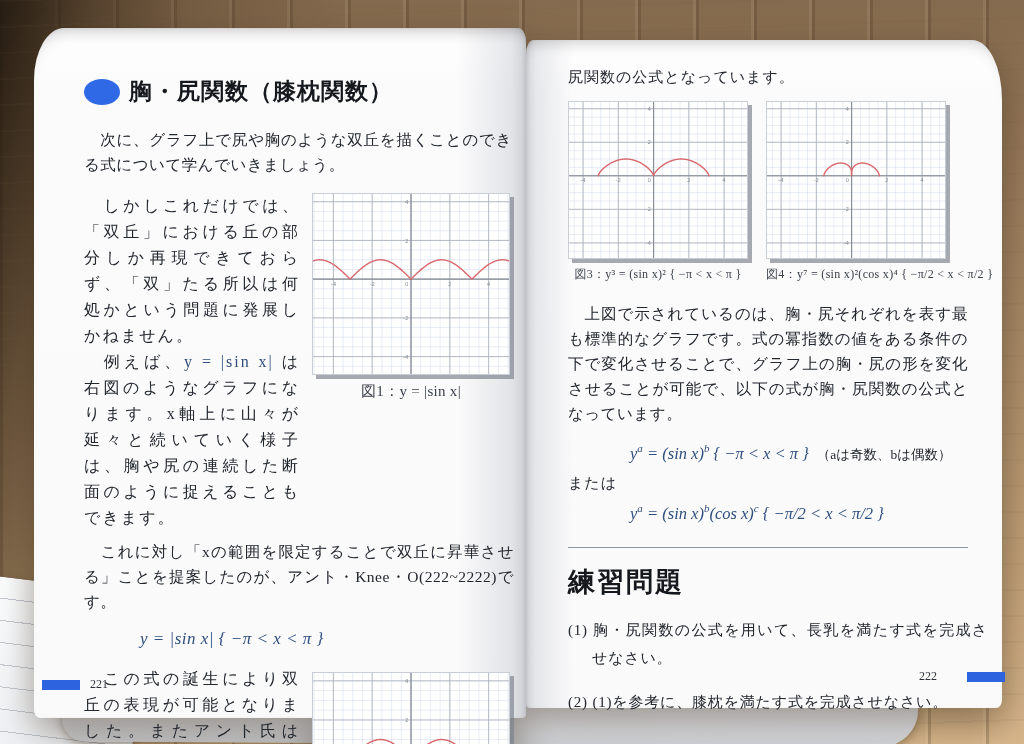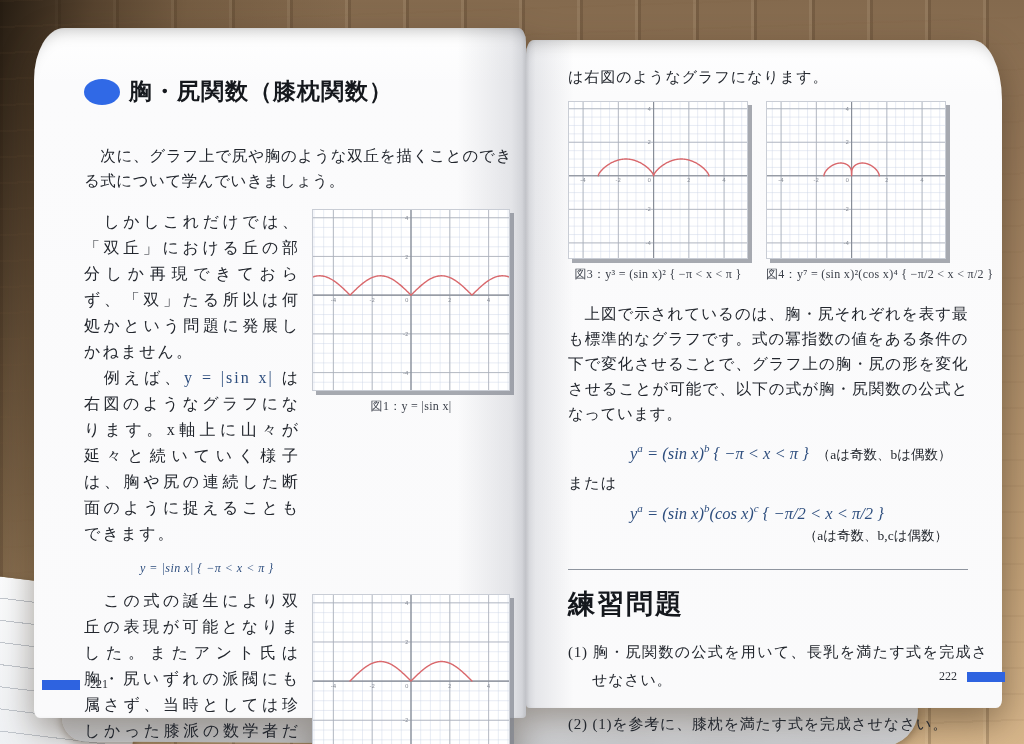--- a/index.html
+++ b/index.html
@@ -56,52 +56,52 @@
       linear-gradient(180deg,#ffffff 0%,#fbfbfc 8%,#fafafb 100%);
     box-shadow:inset 0 16px 16px -14px rgba(0,0,0,0.22), inset 2px 0 3px rgba(0,0,0,0.05);
   }
   
   .lp-inner{position:absolute;inset:0;padding:46px 16px 0 50px;box-sizing:border-box;}
   .title-row{display:flex;align-items:center;margin-top:2px;}
   .title-dot{width:36px;height:26px;border-radius:50%;margin-right:9px;flex:0 0 auto;}
   h1.sec-title{font-size:23px;margin:0;font-weight:bold;color:#15181d;letter-spacing:1px;
     font-family:"Liberation Sans","DejaVu Sans",sans-serif;}
   .jp{font-size:15.5px;line-height:25px;letter-spacing:0.5px;text-align:justify;}
-  .lp-intro{margin-top:36px;width:428px;}
+  .lp-intro{margin-top:20px;width:428px;}
   .lp-row{display:flex;margin-top:10px;}
   .col-text{width:254px;font-size:16px;line-height:26px;letter-spacing:2px;text-align:justify;}
   .col-text p{margin:0;}
   .figure{margin-left:12px;flex:0 0 auto;}
   .graph{background:#fff;border:1px solid #c9cdd5;box-shadow:4px 4px 0 rgba(125,130,140,0.68);}
   .graph svg{display:block;width:100%;height:auto;font-family:"DejaVu Sans",sans-serif;}
   figure{margin:0;}
-  figcaption{margin-top:7px;text-align:center;font-size:12px;color:#3a3f49;letter-spacing:0.3px;}
+  figcaption{margin-top:7px;text-align:center;font-size:15px;color:#3a3f49;letter-spacing:0.3px;}
   .math{color:#2e4e7e;}
   .lp-proposal{margin-top:8px;width:430px;}
-  .lp-formula{margin-top:14px;margin-left:56px;font-size:12px;font-style:italic;letter-spacing:0.5px;}
+  .lp-formula{margin-top:14px;margin-left:56px;font-size:17px;font-style:italic;letter-spacing:0.5px;}
   .lp-footer{position:absolute;left:8px;bottom:26px;display:flex;align-items:center;}
   .page-marker{width:38px;height:10px;}
   .page-num{font-size:12px;color:#2c3038;margin:0 10px;}
   
   .rp-inner{position:absolute;inset:0;padding:28px 28px 0 42px;box-sizing:border-box;}
   .rp-top{font-size:15px;letter-spacing:1px;}
   .rp-figs{display:flex;margin-top:14px;}
   .rp-figs .figure{margin-left:0;margin-right:18px;}
   .rp-figs figcaption{font-size:12px;}
   .rp-body{margin-top:18px;width:400px;}
   .rp-formula{margin-top:16px;margin-left:62px;font-size:16.5px;font-style:italic;}
   .rp-formula sup{font-size:11px;font-style:italic;}
   .f-note{font-style:normal;font-size:13.5px;color:#23272e;letter-spacing:0;margin-left:8px;}
   .rp-or{margin-top:10px;font-size:15px;letter-spacing:1px;}
   .rp-f2note{text-align:right;margin-right:26px;margin-top:4px;font-size:13.5px;}
   .rp-divider{margin-top:24px;border-top:1px solid #8f959f;width:400px;}
   .ex-heading{margin:16px 0 0 0;font-size:27px;font-weight:600;color:#15181d;letter-spacing:2px;}
   .ex-item{margin-top:16px;width:396px;font-size:15px;line-height:28px;letter-spacing:0.8px;
     padding-left:24px;text-indent:-24px;text-align:justify;}
-  .rp-footer{position:absolute;right:0;bottom:24px;display:flex;align-items:center;}
+  .rp-footer{position:absolute;right:0;bottom:24px;display:flex;align-items:center;gap:20px;}
   .rp-footer .page-marker{margin-right:-3px;}
 </style>
 </head>
 <body>
 
 <div class="wood"></div>
 <div class="wood-grain"></div>
 
 <div class="note-paper"></div>
 <div class="under-stack"></div>
@@ -186,20 +186,21 @@
                 <text x="95.5" y="48.5" font-size="5.5" fill="#8a8f99" text-anchor="end">2</text>
                 <text x="95.5" y="9.7" font-size="5.5" fill="#8a8f99" text-anchor="end">4</text>
                 <text x="95.5" y="91.7" font-size="5.5" fill="#8a8f99" text-anchor="end">0</text>
                 <path d="M-4.85 69.05 L-3.99 68.59 L-3.14 68.17 L-2.28 67.78 L-1.42 67.42 L-0.57 67.09 L0.29 66.80 L1.15 66.55 L2.01 66.34 L2.86 66.16 L3.72 66.01 L4.58 65.91 L5.43 65.84 L6.29 65.81 L7.15 65.82 L8.00 65.86 L8.86 65.94 L9.72 66.06 L10.58 66.22 L11.43 66.42 L12.29 66.65 L13.15 66.91 L14.00 67.22 L14.86 67.55 L15.72 67.93 L16.58 68.33 L17.43 68.77 L18.29 69.24 L19.15 69.74 L20.00 70.27 L20.86 70.83 L21.72 71.42 L22.58 72.04 L23.43 72.68 L24.29 73.34 L25.15 74.03 L26.00 74.74 L26.86 75.47 L27.72 76.22 L28.58 76.99 L29.43 77.77 L30.29 78.57 L31.15 79.38 L32.00 80.20 L32.86 81.03 L33.72 81.87 L34.57 82.71 L35.43 83.56 L36.29 84.42 L37.15 85.05 L38.00 84.20 L38.86 83.34 L39.72 82.49 L40.57 81.65 L41.43 80.81 L42.29 79.98 L43.15 79.17 L44.00 78.36 L44.86 77.57 L45.72 76.79 L46.57 76.03 L47.43 75.28 L48.29 74.56 L49.15 73.85 L50.00 73.17 L50.86 72.51 L51.72 71.88 L52.57 71.27 L53.43 70.69 L54.29 70.13 L55.15 69.61 L56.00 69.11 L56.86 68.65 L57.72 68.22 L58.57 67.83 L59.43 67.46 L60.29 67.13 L61.14 66.84 L62.00 66.58 L62.86 66.36 L63.72 66.18 L64.57 66.03 L65.43 65.92 L66.29 65.85 L67.14 65.81 L68.00 65.81 L68.86 65.85 L69.72 65.93 L70.57 66.05 L71.43 66.20 L72.29 66.39 L73.14 66.61 L74.00 66.88 L74.86 67.17 L75.72 67.51 L76.57 67.88 L77.43 68.28 L78.29 68.71 L79.14 69.18 L80.00 69.68 L80.86 70.20 L81.72 70.76 L82.57 71.34 L83.43 71.96 L84.29 72.59 L85.14 73.26 L86.00 73.94 L86.86 74.65 L87.71 75.38 L88.57 76.12 L89.43 76.89 L90.29 77.67 L91.14 78.46 L92.00 79.27 L92.86 80.09 L93.71 80.92 L94.57 81.76 L95.43 82.60 L96.29 83.45 L97.14 84.31 L98.00 85.16 L98.86 84.31 L99.71 83.45 L100.57 82.60 L101.43 81.76 L102.29 80.92 L103.14 80.09 L104.00 79.27 L104.86 78.46 L105.71 77.67 L106.57 76.89 L107.43 76.12 L108.29 75.38 L109.14 74.65 L110.00 73.94 L110.86 73.26 L111.71 72.59 L112.57 71.96 L113.43 71.34 L114.28 70.76 L115.14 70.20 L116.00 69.68 L116.86 69.18 L117.71 68.71 L118.57 68.28 L119.43 67.88 L120.28 67.51 L121.14 67.17 L122.00 66.88 L122.86 66.61 L123.71 66.39 L124.57 66.20 L125.43 66.05 L126.28 65.93 L127.14 65.85 L128.00 65.81 L128.86 65.81 L129.71 65.85 L130.57 65.92 L131.43 66.03 L132.28 66.18 L133.14 66.36 L134.00 66.58 L134.86 66.84 L135.71 67.13 L136.57 67.46 L137.43 67.83 L138.28 68.22 L139.14 68.65 L140.00 69.11 L140.85 69.61 L141.71 70.13 L142.57 70.69 L143.43 71.27 L144.28 71.88 L145.14 72.51 L146.00 73.17 L146.85 73.85 L147.71 74.56 L148.57 75.28 L149.43 76.03 L150.28 76.79 L151.14 77.57 L152.00 78.36 L152.85 79.17 L153.71 79.98 L154.57 80.81 L155.43 81.65 L156.28 82.49 L157.14 83.34 L158.00 84.20 L158.85 85.05 L159.71 84.42 L160.57 83.56 L161.43 82.71 L162.28 81.87 L163.14 81.03 L164.00 80.20 L164.85 79.38 L165.71 78.57 L166.57 77.77 L167.42 76.99 L168.28 76.22 L169.14 75.47 L170.00 74.74 L170.85 74.03 L171.71 73.34 L172.57 72.68 L173.42 72.04 L174.28 71.42 L175.14 70.83 L176.00 70.27 L176.85 69.74 L177.71 69.24 L178.57 68.77 L179.42 68.33 L180.28 67.93 L181.14 67.55 L182.00 67.22 L182.85 66.91 L183.71 66.65 L184.57 66.42 L185.42 66.22 L186.28 66.06 L187.14 65.94 L188.00 65.86 L188.85 65.82 L189.71 65.81 L190.57 65.84 L191.42 65.91 L192.28 66.01 L193.14 66.16 L193.99 66.34 L194.85 66.55 L195.71 66.80 L196.57 67.09 L197.42 67.42 L198.28 67.78 L199.14 68.17 L199.99 68.59 L200.85 69.05 " fill="none" stroke="#d9686c" stroke-width="1.4" stroke-linejoin="round" stroke-linecap="round"></path>
               </svg>
           </div>
           <figcaption>図1：y = |sin x|</figcaption>
         </figure>
       </div>
 
+      <p class="jp lp-proposal">　これに対し「xの範囲を限定することで双丘に昇華させる」ことを提案したのが、アント・Knee・O(222~2222)です。</p>
 
       <p class="math lp-formula" style="color: rgb(46, 78, 126);">y = |sin x| { −π &lt; x &lt; π }</p>
 
       <div class="lp-row">
         <div class="col-text">
           <p>　この式の誕生により双丘の表現が可能となりました。またアント氏は胸・尻いずれの派閥にも属さず、当時としては珍しかった膝派の数学者だったこともあり、その後は膝グラフの研究に没頭しました。膝の丸みは胸や尻のそれよりも複雑であったために研究は難航したようですが、その過程で様々な</p>
         </div>
         <figure class="figure" style="margin-top:6px">
           <div class="graph" style="width:196px">
             <svg viewBox="0 0 196 182">
@@ -273,21 +274,21 @@
       <div class="lp-footer">
         <span class="page-marker" style="background: rgb(46, 99, 224);"></span>
         <span class="page-num">221</span>
       </div>
     </div>
   </div>
 
   <div class="page page-right">
     <div class="rp-inner">
 
-      <p class="rp-top" style="margin:0">は右図のようなグラフになります。</p>
+      <p class="rp-top" style="margin:0">尻関数の公式となっています。</p>
 
       <div class="rp-figs">
         <figure class="figure">
           <div class="graph" style="width:178px">
             <svg viewBox="0 0 178 156">
                 <line x1="5.29" y1="0.00" x2="5.29" y2="156.00" stroke="#ccd4e6" stroke-width="0.45"></line>
                 <line x1="14.10" y1="0.00" x2="14.10" y2="156.00" stroke="#ccd4e6" stroke-width="0.45"></line>
                 <line x1="22.91" y1="0.00" x2="22.91" y2="156.00" stroke="#ccd4e6" stroke-width="0.45"></line>
                 <line x1="31.72" y1="0.00" x2="31.72" y2="156.00" stroke="#ccd4e6" stroke-width="0.45"></line>
                 <line x1="40.53" y1="0.00" x2="40.53" y2="156.00" stroke="#ccd4e6" stroke-width="0.45"></line>
@@ -420,21 +421,20 @@
       </div>
 
       <p class="jp rp-body">　上図で示されているのは、胸・尻それぞれを表す最も標準的なグラフです。式の冪指数の値をある条件の下で変化させることで、グラフ上の胸・尻の形を変化させることが可能で、以下の式が胸・尻関数の公式となっています。</p>
 
       <p class="math rp-formula" style="margin: 16px 0px 0px 62px; color: rgb(46, 78, 126);"><span>y</span><sup>a</sup><span> = (sin x)</span><sup>b</sup><span> { −π &lt; x &lt; π }</span><span class="f-note">（aは奇数、bは偶数）</span></p>
 
       <p class="rp-or" style="margin-bottom:9px">または</p>
 
       <p class="math rp-formula" style="margin: 2px 0px 0px 62px; color: rgb(46, 78, 126);"><span>y</span><sup>a</sup><span> = (sin x)</span><sup>b</sup><span>(cos x)</span><sup>c</sup><span> { −π/2 &lt; x &lt; π/2 }</span></p>
 
-      <p class="rp-f2note">（aは奇数、b,cは偶数）</p>
 
       <div class="rp-divider"></div>
 
       <h2 class="ex-heading">練習問題</h2>
 
       <p class="ex-item">(1) 胸・尻関数の公式を用いて、長乳を満たす式を完成させなさい。</p>
       <p class="ex-item">(2) (1)を参考に、膝枕を満たす式を完成させなさい。</p>
 
       <div class="rp-footer">
         <span class="page-num">222</span>

